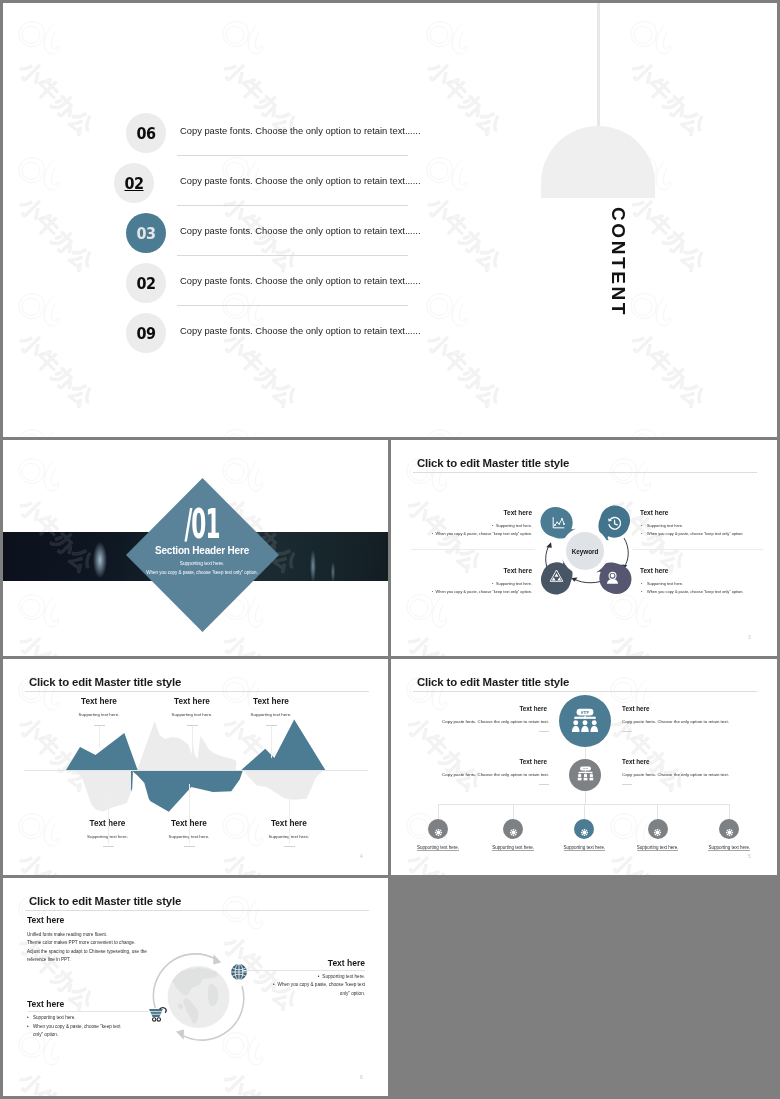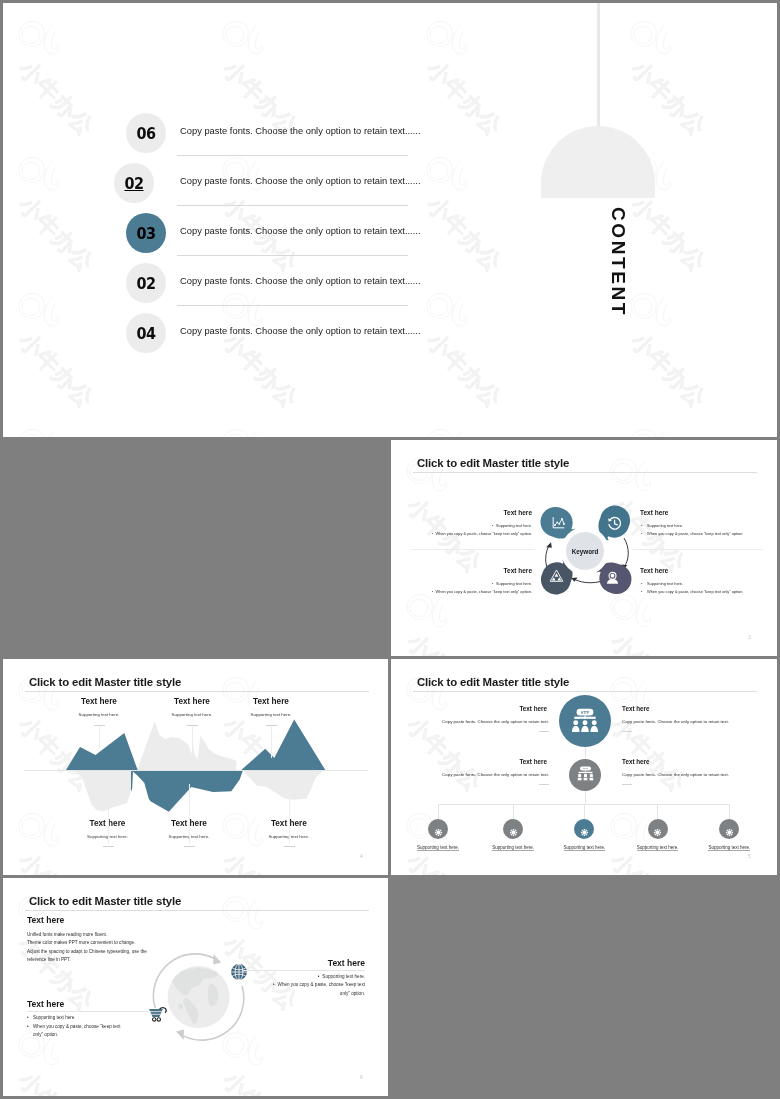--- a/index.html
+++ b/index.html
@@ -11,21 +11,21 @@
         fill:none;stroke:#f2f2f2;stroke-width:0.75px;stroke-linejoin:round;}
   .wmtxtW{font-family:"DejaVu Sans","Liberation Sans",sans-serif;font-weight:bold;
         fill:none;stroke:#ffffff;stroke-width:0.75px;stroke-linejoin:round;}
 
   
   #s1{left:3px;top:3px;width:774px;height:434px;}
   .numcircle{position:absolute;width:40px;height:40px;border-radius:50%;background:#ececec;
     display:flex;align-items:center;justify-content:center;}
   .numcircle span{font-family:"DejaVu Sans Condensed","Liberation Sans",sans-serif;font-weight:bold;font-size:16px;color:#0d0d0d;letter-spacing:-0.5px;}
   .numcircle.active{background:#4b7c93;}
-  .numcircle.active span{color:#000000;}
+  .numcircle.active span{color:#e5e5e5;}
   .rowtext{position:absolute;font-size:9.35px;color:#1a1a1a;white-space:nowrap;}
   .rowline{position:absolute;height:1px;background:#d7d9da;}
   .lampcord{position:absolute;background:#e7e8e8;}
   .lampdome{position:absolute;background:#efefef;border-radius:1000px 1000px 0 0;}
   .contentword{position:absolute;font-size:19px;font-weight:bold;color:#131313;letter-spacing:2.6px;
     transform:rotate(90deg);transform-origin:0 0;white-space:nowrap;}
 
   
   #s2{left:3px;top:440px;width:385px;height:216px;}
   .photoband{position:absolute;left:0;width:385px;}
@@ -156,26 +156,46 @@
           <span>03</span>
         </div>
         <div class="rowtext" style="left: 177px; top: 222.5px;">Copy paste fonts. Choose the only option to retain text......</div>
         <div class="rowline" style="left: 174px; top: 252px; width: 231px;"></div>
         <div class="numcircle" style="left: 123px; top: 260px;">
           <span>02</span>
         </div>
         <div class="rowtext" style="left: 177px; top: 272.5px;">Copy paste fonts. Choose the only option to retain text......</div>
         <div class="rowline" style="left: 174px; top: 302px; width: 231px;"></div>
         <div class="numcircle" style="left: 123px; top: 310px;">
-          <span>04</span>
+          <span>09</span>
         </div>
         <div class="rowtext" style="left: 177px; top: 322.5px;">Copy paste fonts. Choose the only option to retain text......</div>
       </div>
   </div>
 
+  <div class="slide" id="s2">
+    <div class="photoband" style="top:92px;height:49px;background:
+         radial-gradient(ellipse 10px 26px at 97px 28px, rgba(190,215,235,.85), rgba(190,215,235,0) 70%),
+         radial-gradient(ellipse 5px 34px at 232px 30px, rgba(175,205,230,.8), rgba(175,205,230,0) 72%),
+         radial-gradient(ellipse 3px 16px at 175px 40px, rgba(200,225,240,.6), rgba(200,225,240,0) 75%),
+         radial-gradient(ellipse 4px 22px at 310px 34px, rgba(160,200,225,.65), rgba(160,200,225,0) 75%),
+         radial-gradient(ellipse 3px 14px at 330px 40px, rgba(180,210,232,.45), rgba(180,210,232,0) 75%),
+         linear-gradient(100deg,#0c111c 0%,#0e1722 28%,#16242c 46%,#1d2d33 60%,#1a2a30 72%,#16242a 88%,#121d22 100%);"></div>
+    <svg class="wm" style="mix-blend-mode:darken;">
+        <rect width="100%" height="100%" fill="url(#wmpat)"></rect>
+      </svg>
+    <svg class="wm" style="opacity:.10;">
+        <rect width="100%" height="100%" fill="url(#wmpat2)"></rect>
+      </svg>
+    <div class="diamond" style="left:123px;top:38px;width:153px;height:154px;"></div>
+    <div class="dmtext dm01" style="left:119px;top:64px;width:160px;">/01</div>
+    <div class="dmtext dmhead" style="left:111px;top:105px;width:176px;">Section Header Here</div>
+    <div class="dmtext dmsup" style="left:111px;top:121px;width:176px;">Supporting text here.</div>
+    <div class="dmtext dmsup2" style="left:99px;top:130px;width:200px;">When you copy &amp; paste, choose "keep text only" option.</div>
+  </div>
 
   <div class="slide" id="s3">
     <svg class="wm">
         <rect width="100%" height="100%" fill="url(#wmpat)"></rect>
       </svg>
     <div class="mtitle" style="left:26px;top:17px;">Click to edit Master title style</div>
     <div class="mrule" style="left:22px;top:32px;width:344px;"></div>
 
     <svg style="position:absolute;left:140px;top:50px;width:120px;height:120px;overflow:visible;">
       <path d="M38,45.5 C47,52 60,51.5 69,45" fill="none" stroke="#2c3239" stroke-width="0.95"></path>

